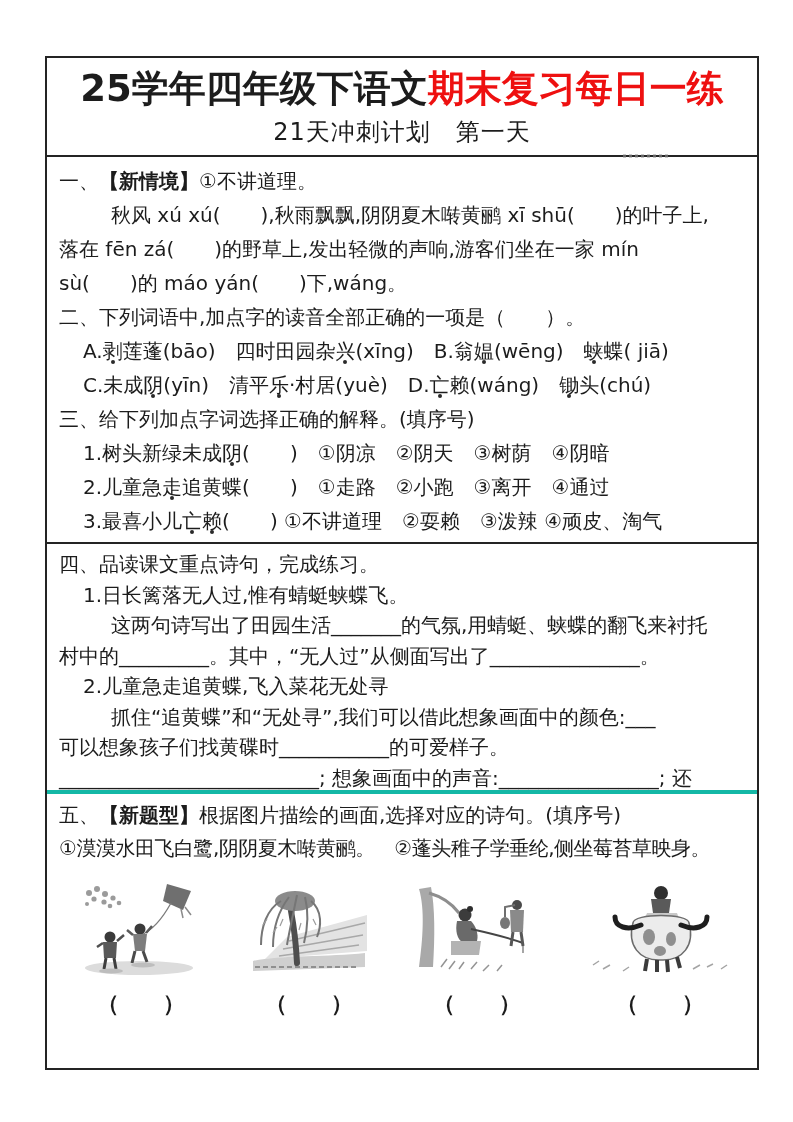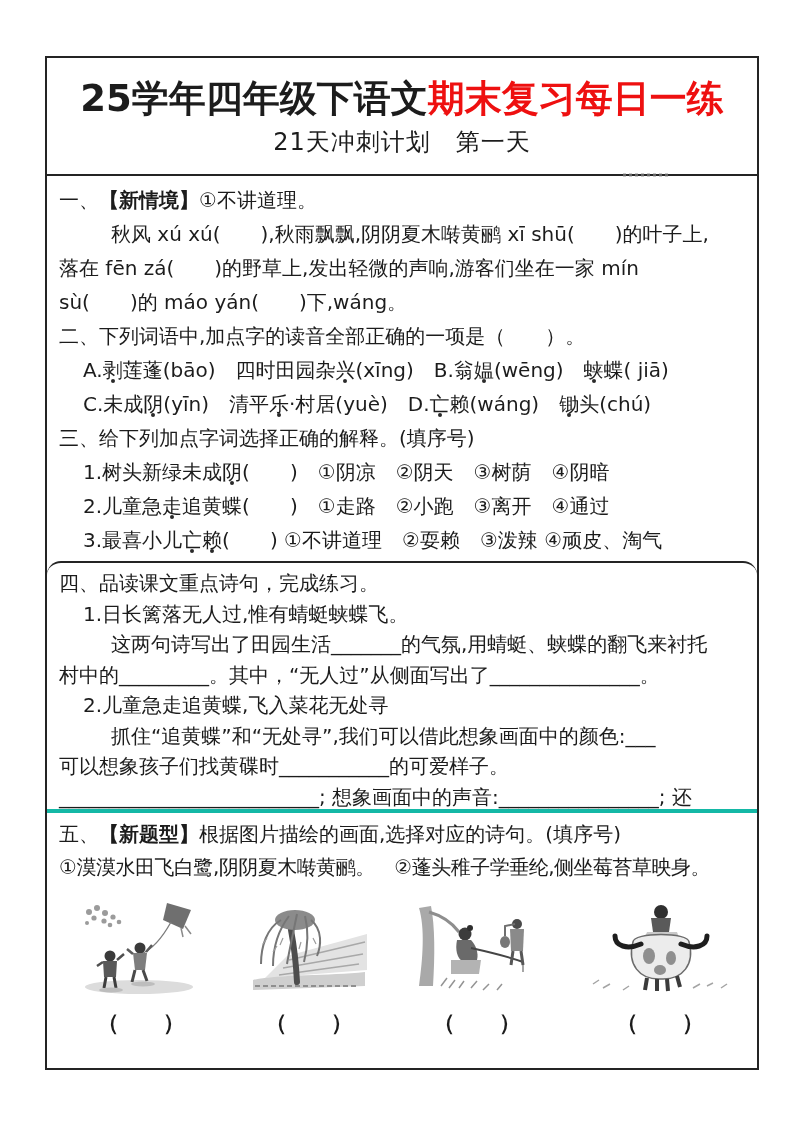--- a/index.html
+++ b/index.html
@@ -6,35 +6,35 @@
   body{
     width:793px;height:1122px;position:relative;background:#ffffff;
     font-family:"DejaVu Sans","Liberation Sans",sans-serif;color:#1c1c1c;
     overflow:hidden;
   }
   .sheet{
     position:absolute;left:45px;top:56px;width:714px;height:1014px;
     border:2px solid #242424;box-sizing:border-box;background:#fff;
   }
   .title-block{
-    height:118px;border-bottom:2px solid #242424;box-sizing:border-box;
+    height:99px;border-bottom:2px solid #242424;box-sizing:border-box;
     display:flex;flex-direction:column;align-items:center;justify-content:center;
     position:relative;padding-top:2px;
   }
   .main-title{font-size:37px;font-weight:700;letter-spacing:0px;line-height:44px;white-space:nowrap;}
   .main-title .red{color:#ee1010;}
   .subtitle{font-size:24px;font-weight:400;margin-top:5px;letter-spacing:1px;}
   .artifact{
     position:absolute;right:88px;bottom:-3px;width:46px;height:4px;opacity:.55;
     background:repeating-linear-gradient(90deg,#9a9a9a 0 3px,transparent 3px 6px);
   }
   .block{padding:7px 8px 0 12px;font-size:20px;box-sizing:border-box;}
   .block1{height:385px;}
   .block1 .line{line-height:34px;height:34px;white-space:nowrap;}
-  .block2{height:248px;border-top:2px solid #242424;padding-top:5px;border-radius:14px;}
+  .block2{height:248px;border-top:2px solid #242424;padding-top:5px;}
   .block2 .line{line-height:30.5px;height:30.5px;white-space:nowrap;}
   .block3{border-top:4px solid #14b8a6;padding-top:5px;}
   .block3 .line{line-height:33px;height:33px;white-space:nowrap;}
   .ind1{padding-left:24px;}
   .ind2{padding-left:52px;}
   .tag{font-weight:700;}
   .tight{letter-spacing:-0.5px;}
   .dot{position:relative;}
   .dot::after{
     content:"";position:absolute;left:50%;bottom:-1px;transform:translateX(-50%);

